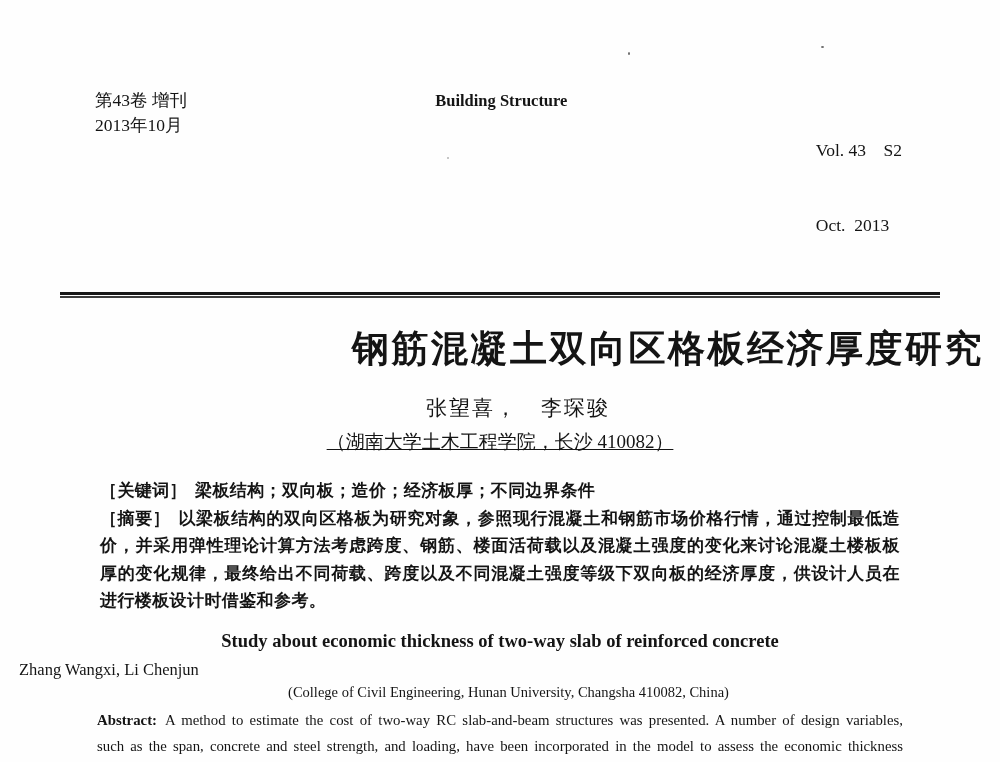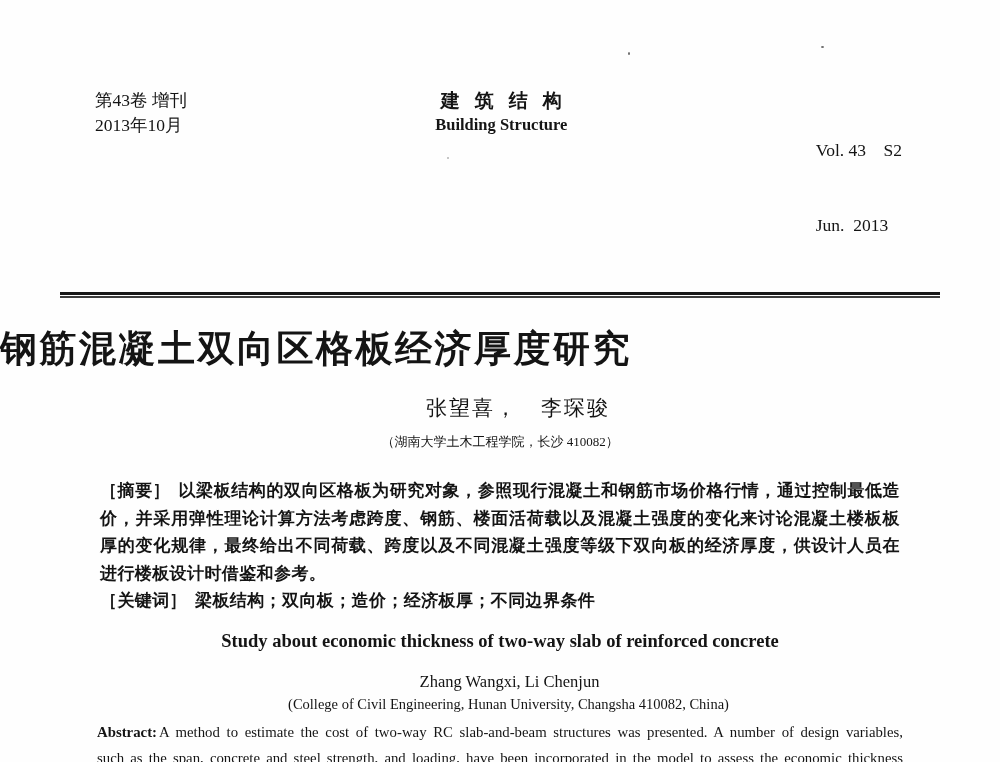--- a/index.html
+++ b/index.html
@@ -35,39 +35,40 @@
   .jh-right { font-size: 17.5px; line-height: 25px; white-space: pre; }
 
   
   .rule { margin: 4px 60px 0 60px; }
   .rule-top { height: 2.5px; background: #181818; }
   .rule-bottom { height: 2px; background: #3c3c3c; margin-top: 1.5px; }
 
   
   .article-title-zh {
     margin: 28px 16px 0 0;
-    text-align: left;
+    text-align: right;
     font-size: 37px;
     font-weight: 700;
     letter-spacing: 2.5px;
     line-height: 46px;
   }
   .authors-zh {
     margin-top: 22px;
     text-align: center;
     font-size: 21px;
     line-height: 29px;
     letter-spacing: 2px;
     padding-left: 36px;
   }
   .affil-zh {
     margin-top: 7px;
     text-align: center;
-    font-size: 13px;
+    font-size: 19px;
     line-height: 23px;
+    text-decoration: underline;
   }
 
   
   .zh-block {
     width: 800px;
     margin: 24px auto 0 auto;
     font-size: 17px;
     line-height: 27.5px;
     letter-spacing: 0.4px;
     font-weight: 600;
@@ -86,74 +87,73 @@
   .meta-value:last-child { margin-right: 0; }
 
   
   .title-en {
     margin: 14px 0 0 0;
     text-align: center;
     font-size: 18.5px;
     font-weight: 700;
     line-height: 24px;
   }
-  .authors-en { margin-top: 18px; text-align: center; font-size: 16.5px; line-height: 22px; padding-left: 19px; }
+  .authors-en { margin-top: 6px; font-size: 16.5px; line-height: 22px; padding-left: 19px; }
   .affil-en { margin-top: 1px; text-align: center; font-size: 14.5px; line-height: 20px; padding-left: 17px; }
   .en-block {
     width: 806px;
     margin: 5px auto 0 auto;
     font-size: 14.8px;
     line-height: 26.4px;
     text-align: justify;
     word-spacing: 1.6px;
   }
   .en-block p { margin: 0; }
-  .label-en { font-weight: 700; margin-right: 2px; }
+  .label-en { font-weight: 700; margin-right: 8px; }
 
   
   .speck { position: absolute; background: #6b6b6b; border-radius: 50%; }
   .speck-1 { left: 628px; top: 52px; width: 2px; height: 3px; }
   .speck-2 { left: 821px; top: 46px; width: 3px; height: 2px; }
   .speck-3 { left: 447px; top: 157px; width: 2px; height: 2px; opacity: .5; }
 </style>
 </head>
 <body>
 
 <div class="page">
 
   <div class="journal-header">
     <div class="jh-left">
       <div>第43卷 增刊</div>
       <div>2013年10月</div>
     </div>
     <div class="jh-center">
-      <div class="jh-title-zh">建筑结构</div>
       <div class="jh-title-en">Building Structure</div>
     </div>
     <div class="jh-right">
       <div>Vol. 43    S2</div>
-      <div>Jun.  2013</div>
+      <div>Oct.  2013</div>
     </div>
   </div>
 
   <div class="rule">
     <div class="rule-top"></div>
     <div class="rule-bottom"></div>
   </div>
 
   <h1 class="article-title-zh">钢筋混凝土双向区格板经济厚度研究</h1>
   <div class="authors-zh">张望喜，　李琛骏</div>
   <div class="affil-zh">（湖南大学土木工程学院，长沙 410082）</div>
 
   <div class="zh-block">
     <p>
-      <span class="label-zh">［摘要］</span><span>以梁板结构的双向区格板为研究对象，参照现行混凝土和钢筋市场价格行情，通过控制最低造价，并采用弹性理论计算方法考虑跨度、钢筋、楼面活荷载以及混凝土强度的变化来讨论混凝土楼板板厚的变化规律，最终给出不同荷载、跨度以及不同混凝土强度等级下双向板的经济厚度，供设计人员在进行楼板设计时借鉴和参考。</span>
+      <span class="label-zh">［关键词］</span><span>梁板结构；双向板；造价；经济板厚；不同边界条件</span>
     </p>
     <p>
-      <span class="label-zh">［关键词］</span><span>梁板结构；双向板；造价；经济板厚；不同边界条件</span>
+      <span class="label-zh">［摘要］</span><span>以梁板结构的双向区格板为研究对象，参照现行混凝土和钢筋市场价格行情，通过控制最低造价，并采用弹性理论计算方法考虑跨度、钢筋、楼面活荷载以及混凝土强度的变化来讨论混凝土楼板板厚的变化规律，最终给出不同荷载、跨度以及不同混凝土强度等级下双向板的经济厚度，供设计人员在进行楼板设计时借鉴和参考。</span>
     </p>
   </div>
 
   <h2 class="title-en">Study about economic thickness of two-way slab of reinforced concrete</h2>
   <div class="authors-en">Zhang Wangxi, Li Chenjun</div>
   <div class="affil-en">(College of Civil Engineering, Hunan University, Changsha 410082, China)</div>
 
   <div class="en-block">
     <p>
       <span class="label-en">Abstract:</span><span>A method to estimate the cost of two-way RC slab-and-beam structures was presented. A number of design variables, such as the span, concrete and steel strength, and loading, have been incorporated in the model to assess the economic thickness of slab. All these parameters were subjected to fluctuation of material prices, among which steel quantity and quality is on a decisive place. The economic thickness of the two-way RC slab was also unveiled. The data included was recommended as a reference when designing the two-way RC slab-and-beam structures and determining the cost.</span>

